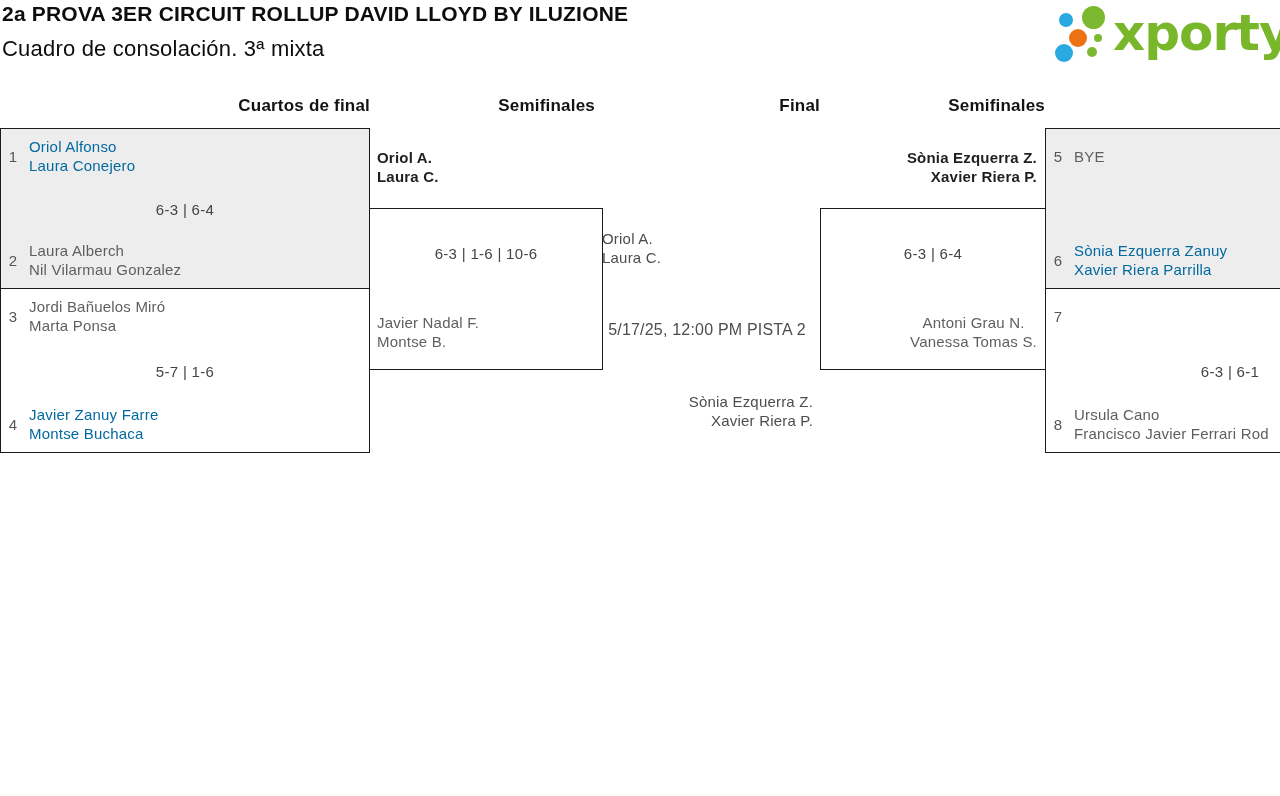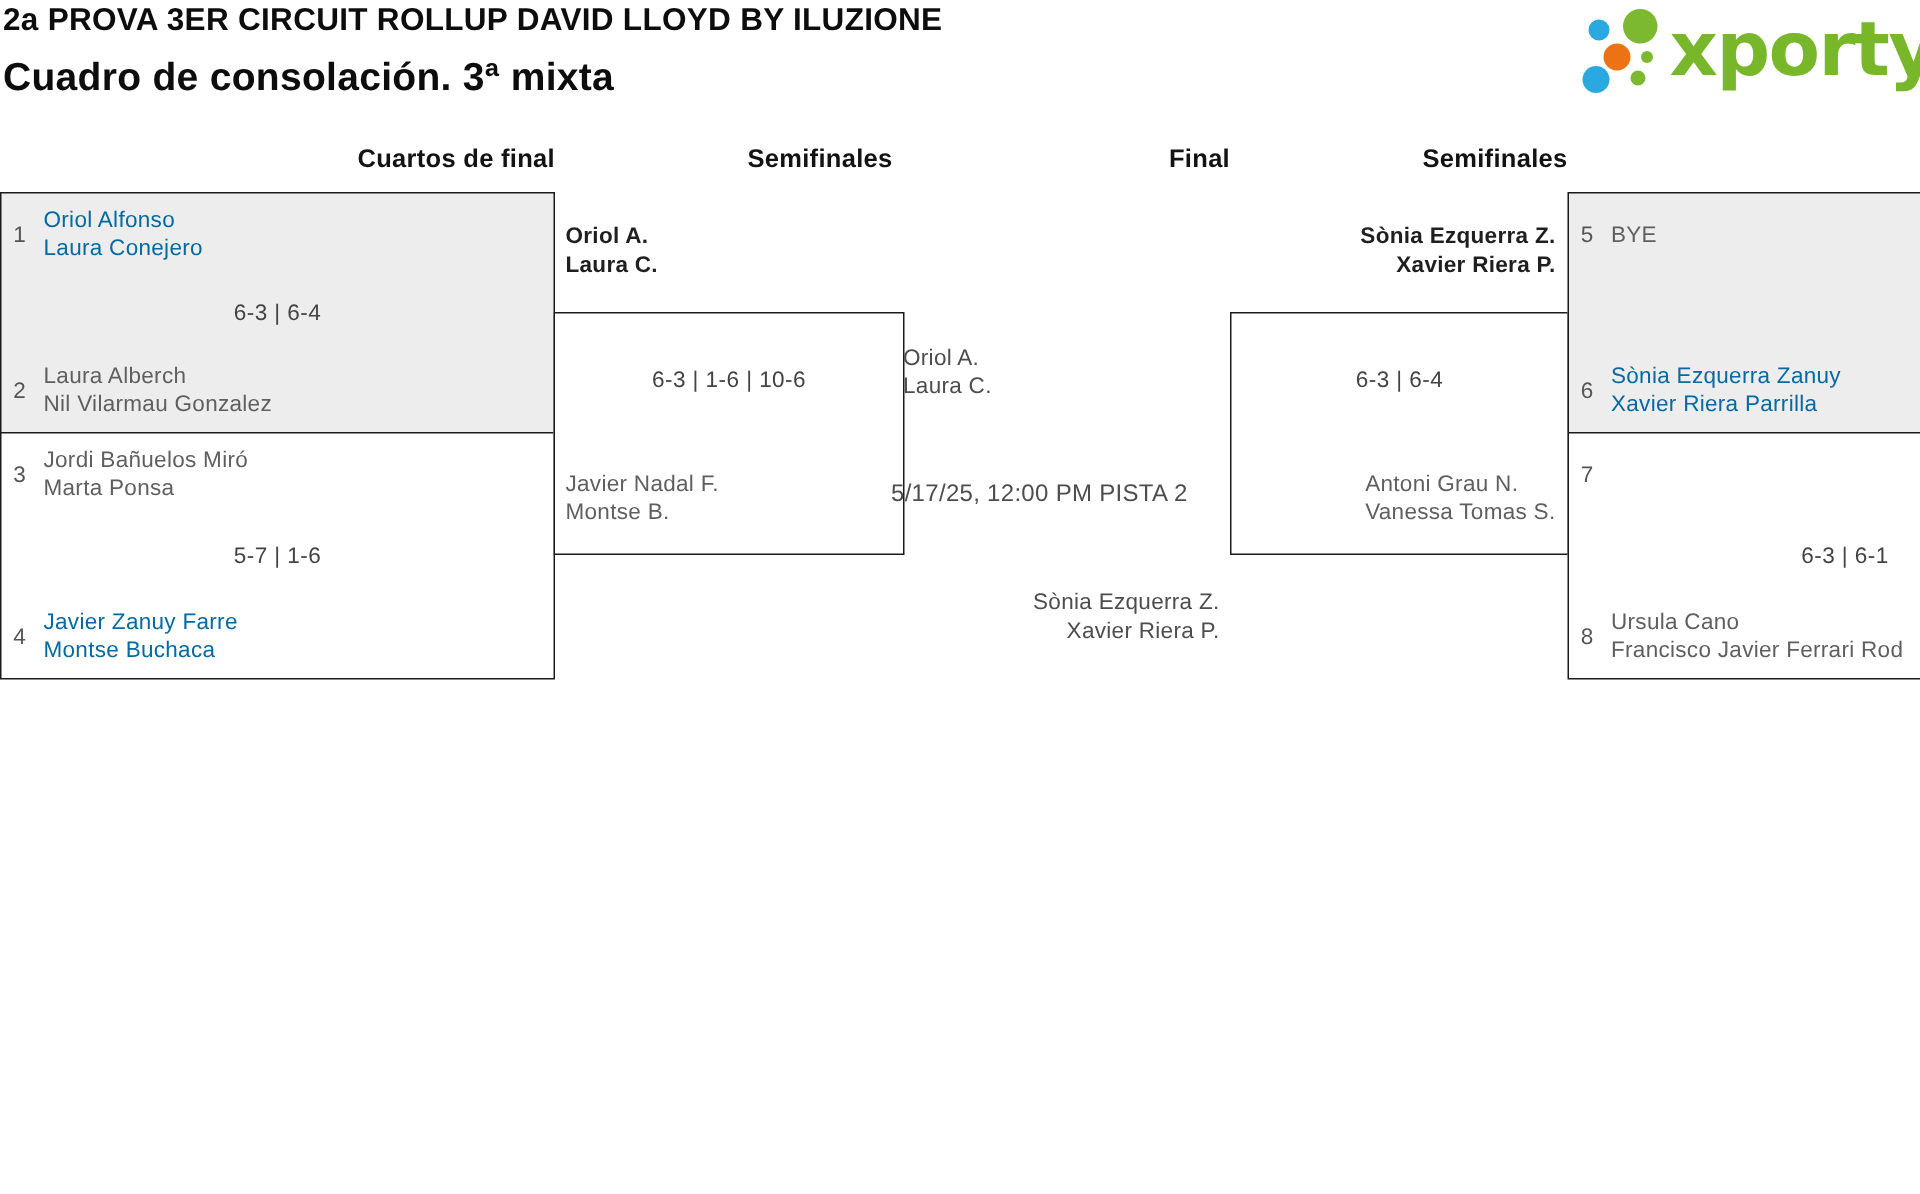--- a/index.html
+++ b/index.html
@@ -5,21 +5,21 @@
   html,body{margin:0;padding:0}
   body{
     width:1280px;height:796px;overflow:hidden;position:relative;
     background:#ffffff;
     font-family:"Liberation Sans","DejaVu Sans",sans-serif;
     -webkit-font-smoothing:antialiased;
   }
 
   
   .title{position:absolute;left:2px;top:2px;font-size:21px;font-weight:700;color:#0d0d0d;letter-spacing:.2px;white-space:nowrap}
-  .subtitle{position:absolute;left:2px;top:36px;font-size:26px;font-weight:700;color:#0d0d0d;letter-spacing:.2px;white-space:nowrap}
+  .subtitle{position:absolute;left:2px;top:36px;font-size:22px;font-weight:400;color:#0d0d0d;letter-spacing:.2px;white-space:nowrap}
 
   
   .logo{position:absolute;left:1050px;top:8px;width:230px;height:62px;cursor:pointer}
   .dot{position:absolute;border-radius:50%}
   .d1{left:9px;top:5px;width:14px;height:14px;background:#2aa9e0}
   .d2{left:32px;top:-2px;width:23px;height:23px;background:#7db831}
   .d3{left:19px;top:21px;width:18px;height:18px;background:#ec7214}
   .d4{left:44px;top:26px;width:8px;height:8px;background:#7db831}
   .d5{left:5px;top:36px;width:18px;height:18px;background:#2aa9e0}
   .d6{left:37px;top:39px;width:10px;height:10px;background:#7db831}
@@ -35,28 +35,28 @@
   .slot.top{top:8px}
   .slot.bottom{bottom:9px}
   .seed{width:20px;text-align:center;font-size:15px;color:#555;flex:none}
   .names{margin-left:6px;font-size:15px;line-height:19px;letter-spacing:.2px;white-space:nowrap}
   .names.win{font-weight:400;color:#0369a1}
   .names.lose{font-weight:400;color:#5f5f5f}
   .score{position:absolute;left:0;right:0;top:50%;transform:translateY(-50%);text-align:center;font-size:15px;color:#444;letter-spacing:.3px}
   .sfscore{position:absolute;left:0;right:0;top:36px;text-align:center;font-size:15px;color:#444;letter-spacing:.3px}
   .sfloser{position:absolute;top:104px;font-size:15px;line-height:19px;color:#5f5f5f;letter-spacing:.2px;white-space:nowrap}
   .sfloser.leftside{left:7px}
-  .sfloser.rightside{right:8px;text-align:left}
+  .sfloser.rightside{right:8px;text-align:center}
 
   
   .sflabel{position:absolute;top:148px;font-size:15px;line-height:19px;font-weight:700;color:#1f1f1f;letter-spacing:.2px;white-space:nowrap}
 
   
   .finalist{position:absolute;font-size:15px;line-height:19px;color:#4d4d4d;letter-spacing:.2px;white-space:nowrap}
-  .finalinfo{position:absolute;left:594px;top:321px;width:226px;text-align:left;font-size:16px;color:#4d4d4d;letter-spacing:.2px;white-space:nowrap}
+  .finalinfo{position:absolute;left:594px;top:321px;width:226px;text-align:center;font-size:16px;color:#4d4d4d;letter-spacing:.2px;white-space:nowrap}
 </style>
 </head>
 <body>
 
 <div class="title">2a PROVA 3ER CIRCUIT ROLLUP DAVID LLOYD BY ILUZIONE</div>
 <div class="subtitle">Cuadro de consolación. 3ª mixta</div>
 
 <div class="logo">
   <span class="dot d1"></span>
   <span class="dot d2"></span>

